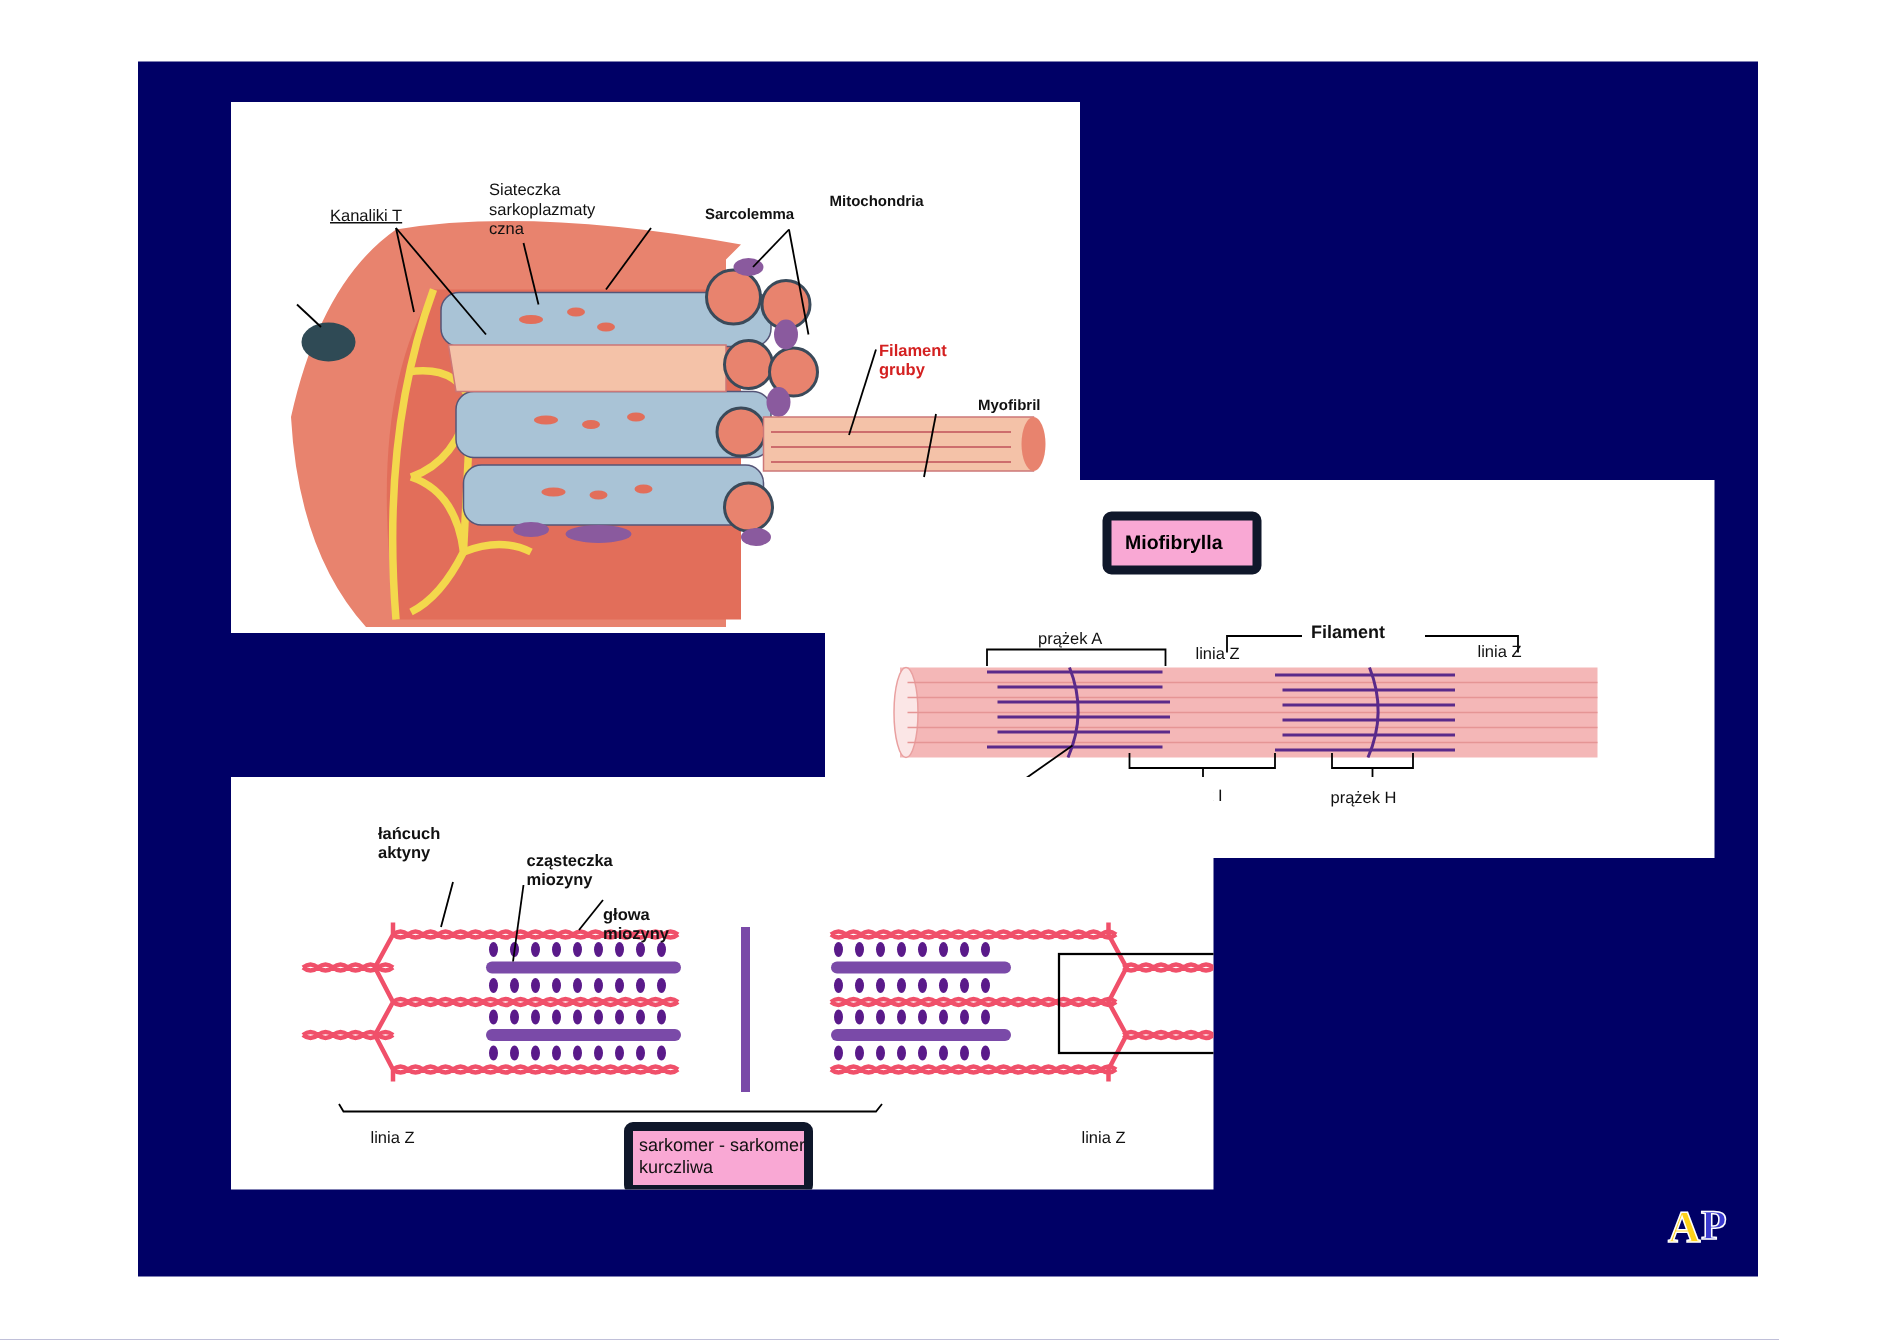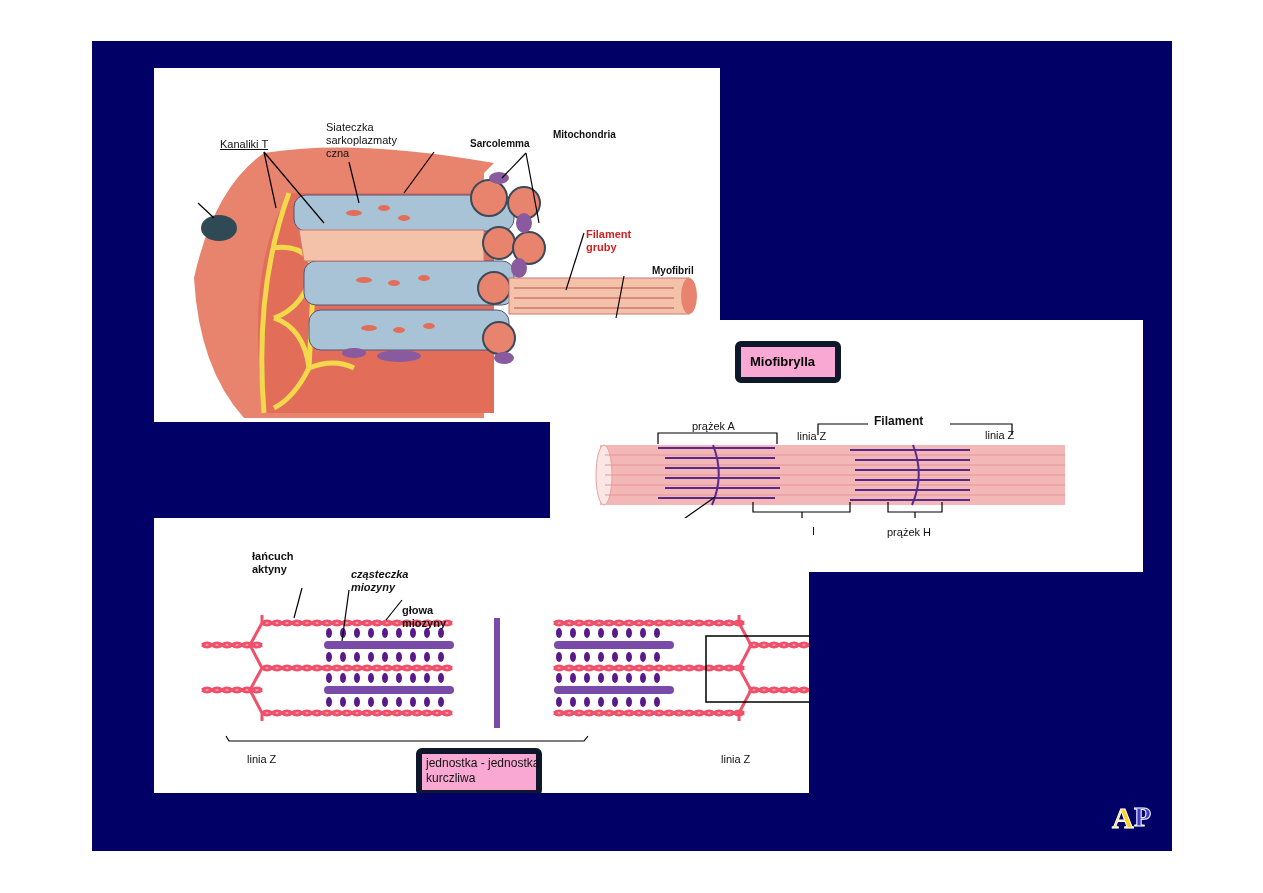--- a/index.html
+++ b/index.html
@@ -264,28 +264,28 @@
     <rect x="552" y="118" width="110" height="66" fill="none" stroke="#000" stroke-width="1.5"></rect>
     <g stroke="#000" stroke-width="1.2" fill="none">
       <path d="M72 218 L75 223 L430 223 L434 218"></path>
       <line x1="148" y1="70" x2="140" y2="100"></line>
       <line x1="195" y1="72" x2="188" y2="123"></line>
       <line x1="248" y1="82" x2="232" y2="102"></line>
     </g>
   </svg>
   <div class="lbl multi" style="left:98px;top:32px;font-weight:bold;font-size:11px;">łańcuch
 aktyny</div>
-  <div class="lbl multi" style="left:197px;top:50px;font-weight:bold;font-size:11px;font-style:italic;">cząsteczka
+  <div class="lbl multi" style="left:197px;top:50px;font-weight:bold;font-size:11px;">cząsteczka
 miozyny</div>
   <div class="lbl multi" style="left:248px;top:69px;font-weight:bold;font-size:11px;margin-top:17px;">głowa
 miozyny</div>
   <div class="lbl" style="left:93px;top:235px;">linia Z</div>
   <div class="lbl" style="left:567px;top:235px;">linia Z</div>
   <div class="boxlbl" style="left:262px;top:230px;width:114px;height:36px;">
-    <div class="lbl multi" style="position:static;padding:2px 4px;font-size:12px;line-height:15px;">jednostka - jednostka
+    <div class="lbl multi" style="position:static;padding:2px 4px;font-size:12px;line-height:15px;">sarkomer - sarkomer
 kurczliwa</div>
   </div>
 </div>
 
 <svg id="logo" viewBox="0 0 54 32">
   <text x="2" y="28" font-family="Liberation Serif, serif" font-weight="bold" font-size="30" fill="#ffd21a" stroke="#fff" stroke-width="1">A</text>
   <text x="24" y="26" font-family="Liberation Serif, serif" font-weight="bold" font-size="28" fill="#3a3ad0" stroke="#fff" stroke-width="1">P</text>
 </svg>
 
 </body></html>

